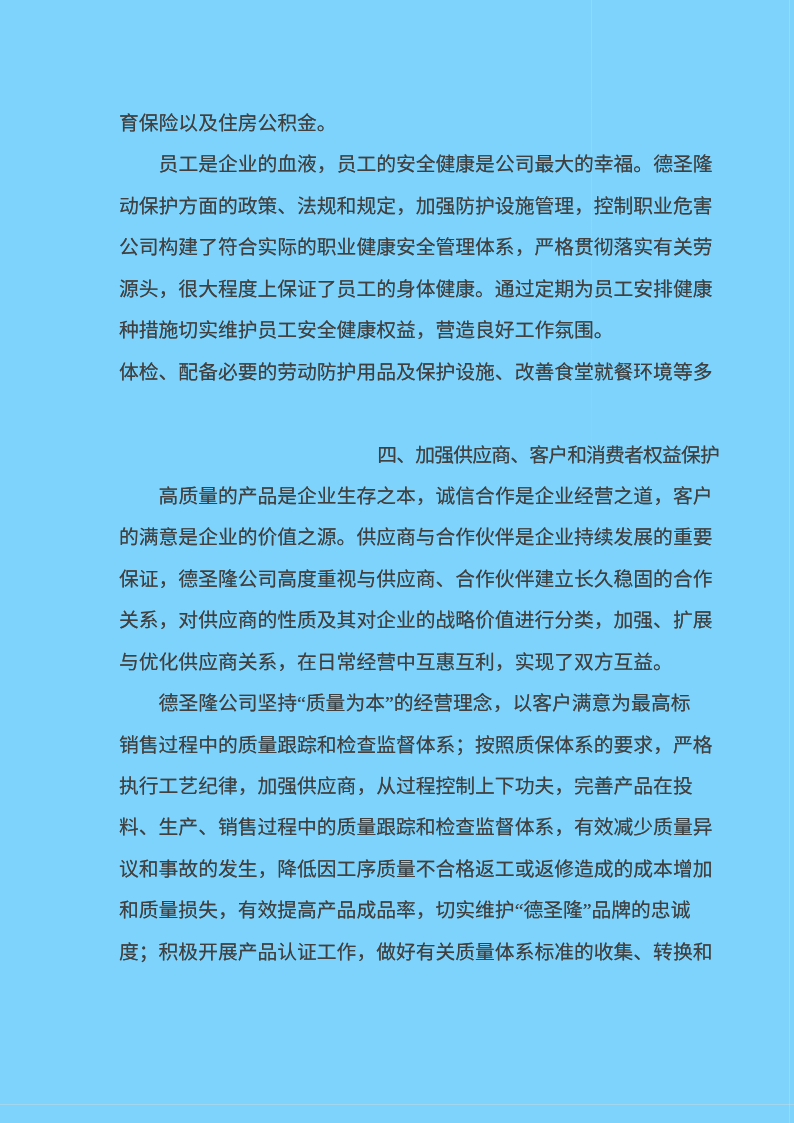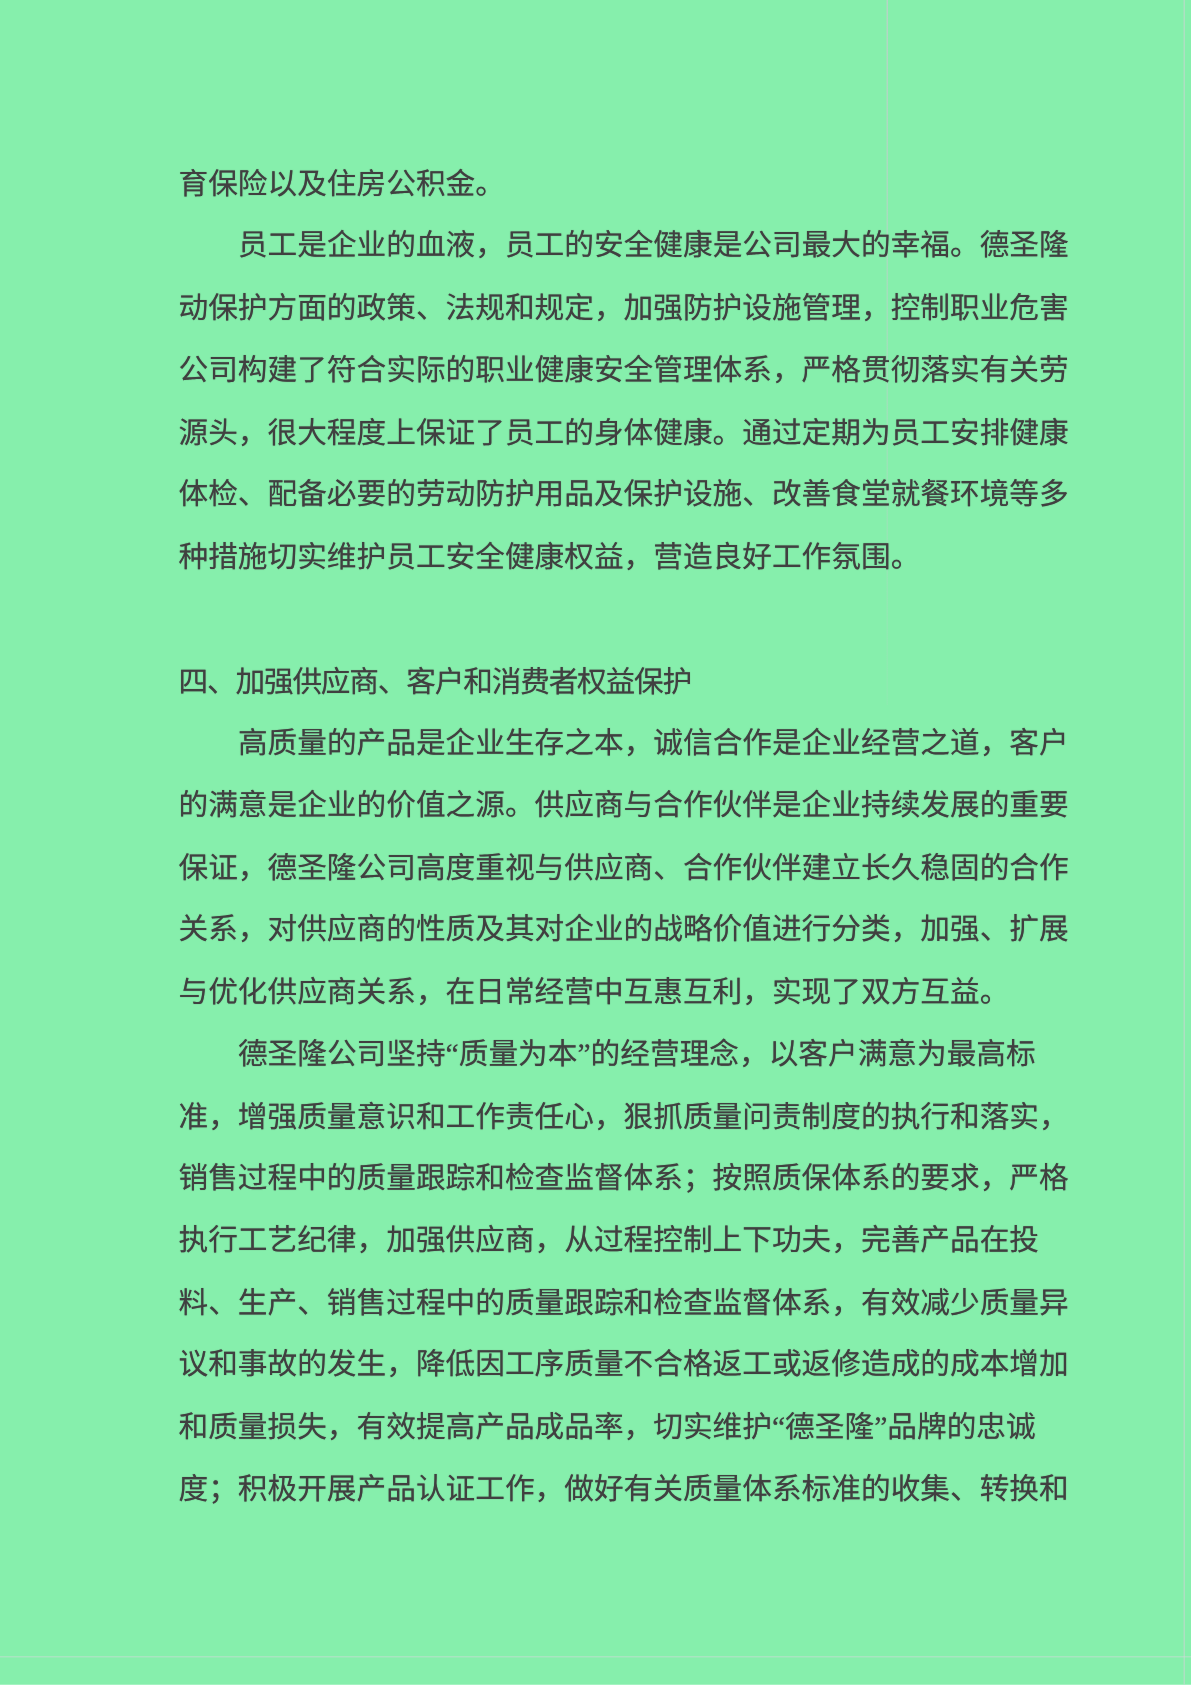--- a/index.html
+++ b/index.html
@@ -9,21 +9,21 @@
   body {
     width: 794px;
     height: 1123px;
     overflow: hidden;
     font-family: "Liberation Serif", "DejaVu Serif", serif;
   }
   .page {
     position: relative;
     width: 794px;
     height: 1123px;
-    background: #86efac;
+    background: #7dd3fc;
   }
   .text-block {
     position: absolute;
     left: 119px;
     top: 103px;
     width: 600px;
     font-size: 19.8px;
     line-height: 41.45px;
     color: #404040;
     text-shadow: 0 0 0.6px rgba(70, 70, 70, 0.7);
@@ -33,20 +33,21 @@
     height: 41.45px;
   }
   .line.indent {
     text-indent: 39.6px;
   }
   .line.space-before {
     margin-top: 41.45px;
   }
   .line.heading {
     letter-spacing: -0.8px;
+    text-align: right;
   }
   
   .artifact-v1 {
     position: absolute;
     left: 591px;
     top: 0;
     width: 1px;
     height: 470px;
     background: linear-gradient(to bottom, rgba(196, 205, 205, 0.75), rgba(196, 205, 205, 0.1));
   }
@@ -73,30 +74,29 @@
 <div class="page">
   <div class="artifact-v1"></div>
   <div class="artifact-v2"></div>
   <div class="artifact-h1"></div>
   <div class="text-block">
       <div class="line">育保险以及住房公积金。</div>
       <div class="line indent">员工是企业的血液，员工的安全健康是公司最大的幸福。德圣隆</div>
       <div class="line">动保护方面的政策、法规和规定，加强防护设施管理，控制职业危害</div>
       <div class="line">公司构建了符合实际的职业健康安全管理体系，严格贯彻落实有关劳</div>
       <div class="line">源头，很大程度上保证了员工的身体健康。通过定期为员工安排健康</div>
+      <div class="line">种措施切实维护员工安全健康权益，营造良好工作氛围。</div>
       <div class="line">体检、配备必要的劳动防护用品及保护设施、改善食堂就餐环境等多</div>
-      <div class="line">种措施切实维护员工安全健康权益，营造良好工作氛围。</div>
       <div class="line heading space-before">四、加强供应商、客户和消费者权益保护</div>
       <div class="line indent">高质量的产品是企业生存之本，诚信合作是企业经营之道，客户</div>
       <div class="line">的满意是企业的价值之源。供应商与合作伙伴是企业持续发展的重要</div>
       <div class="line">保证，德圣隆公司高度重视与供应商、合作伙伴建立长久稳固的合作</div>
       <div class="line">关系，对供应商的性质及其对企业的战略价值进行分类，加强、扩展</div>
       <div class="line">与优化供应商关系，在日常经营中互惠互利，实现了双方互益。</div>
       <div class="line indent">德圣隆公司坚持“质量为本”的经营理念，以客户满意为最高标</div>
-      <div class="line">准，增强质量意识和工作责任心，狠抓质量问责制度的执行和落实，</div>
       <div class="line">销售过程中的质量跟踪和检查监督体系；按照质保体系的要求，严格</div>
       <div class="line">执行工艺纪律，加强供应商，从过程控制上下功夫，完善产品在投</div>
       <div class="line">料、生产、销售过程中的质量跟踪和检查监督体系，有效减少质量异</div>
       <div class="line">议和事故的发生，降低因工序质量不合格返工或返修造成的成本增加</div>
       <div class="line">和质量损失，有效提高产品成品率，切实维护“德圣隆”品牌的忠诚</div>
       <div class="line">度；积极开展产品认证工作，做好有关质量体系标准的收集、转换和</div>
     </div>
 </div>
 
 </body></html>

